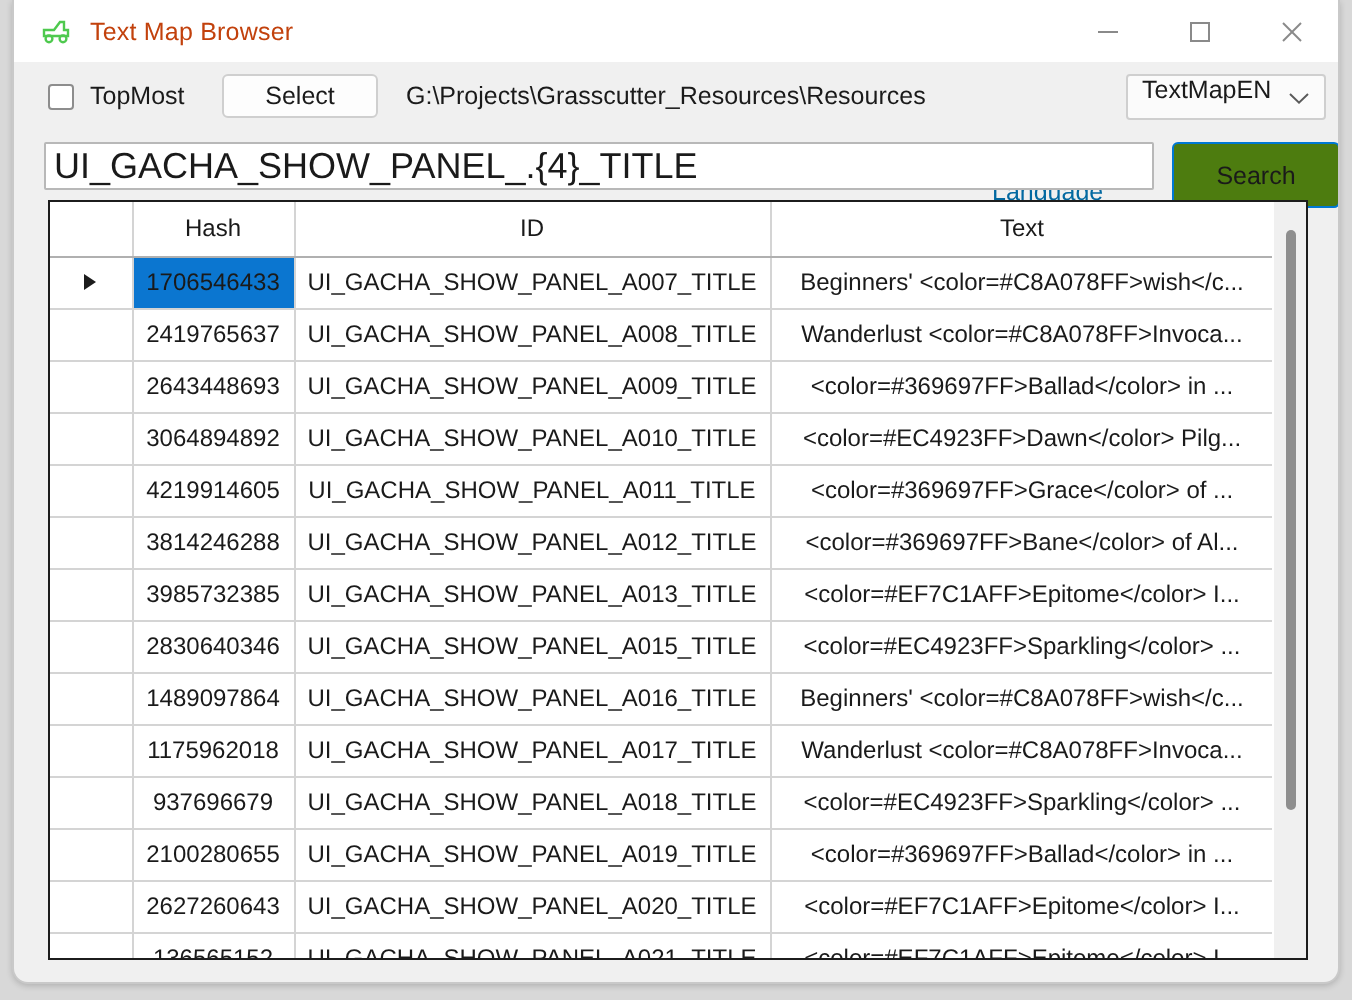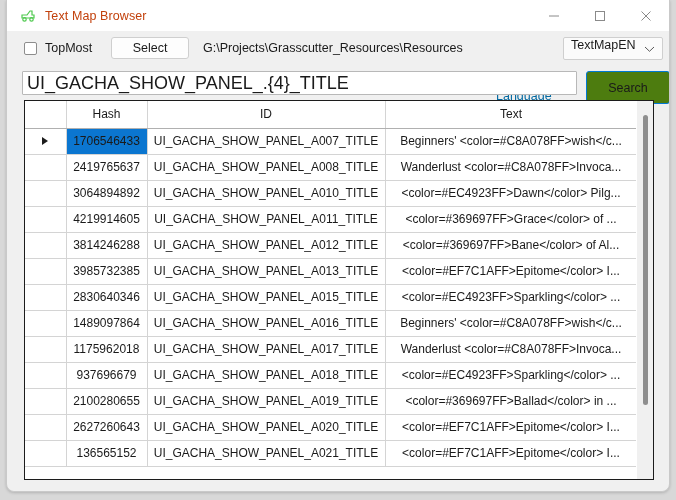--- a/index.html
+++ b/index.html
@@ -363,20 +363,26 @@
               <td>Beginners' &lt;color=#C8A078FF&gt;wish&lt;/c...</td>
             </tr>
             <tr>
               <td class="ind"></td>
               <td class="hash">2419765637</td>
               <td>UI_GACHA_SHOW_PANEL_A008_TITLE</td>
               <td>Wanderlust &lt;color=#C8A078FF&gt;Invoca...</td>
             </tr>
             <tr>
               <td class="ind"></td>
+              <td class="hash">2643448693</td>
+              <td>UI_GACHA_SHOW_PANEL_A009_TITLE</td>
+              <td>&lt;color=#369697FF&gt;Ballad&lt;/color&gt; in ...</td>
+            </tr>
+            <tr>
+              <td class="ind"></td>
               <td class="hash">3064894892</td>
               <td>UI_GACHA_SHOW_PANEL_A010_TITLE</td>
               <td>&lt;color=#EC4923FF&gt;Dawn&lt;/color&gt; Pilg...</td>
             </tr>
             <tr>
               <td class="ind"></td>
               <td class="hash">4219914605</td>
               <td>UI_GACHA_SHOW_PANEL_A011_TITLE</td>
               <td>&lt;color=#369697FF&gt;Grace&lt;/color&gt; of ...</td>
             </tr>

